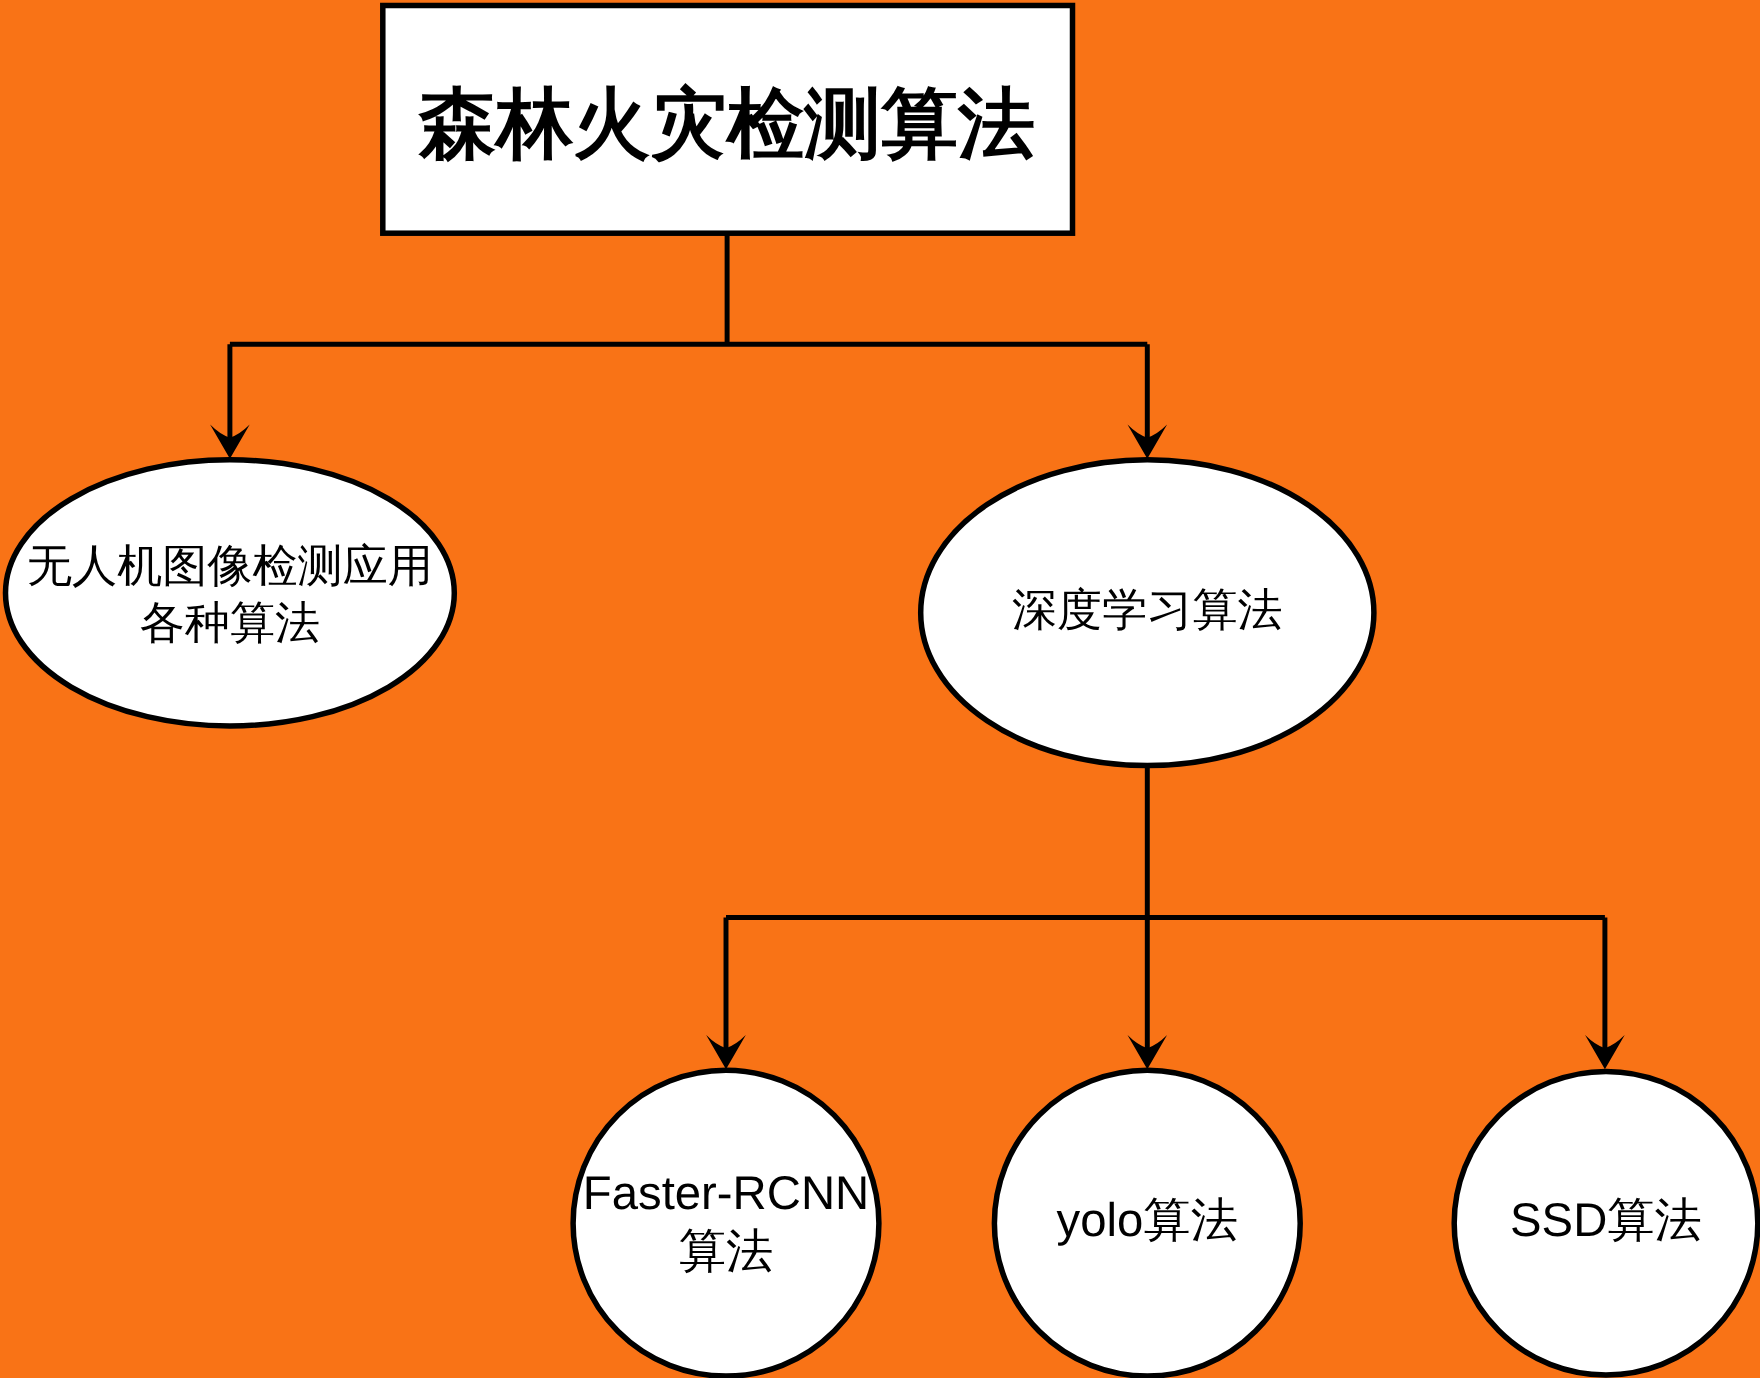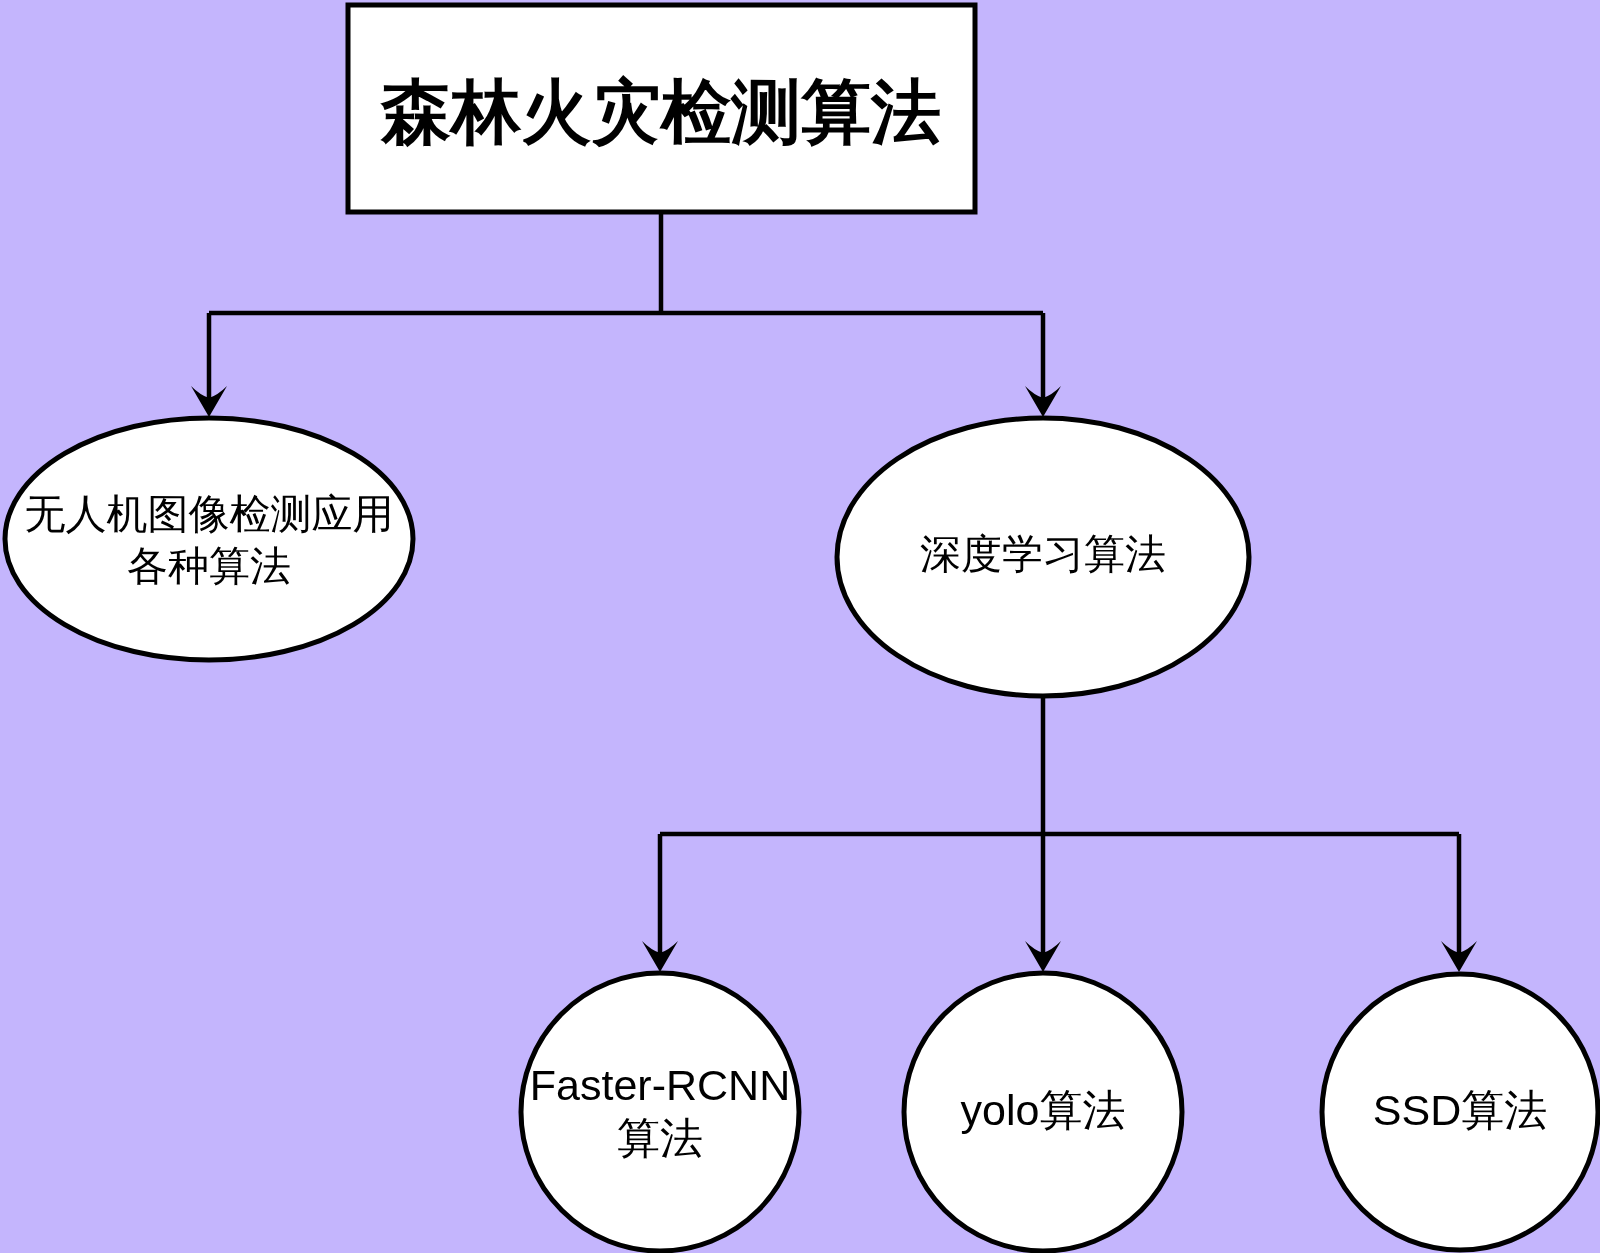--- a/index.html
+++ b/index.html
@@ -5,21 +5,21 @@
   html, body {
     margin: 0;
     padding: 0;
     background: #ffffff;
     font-family: "Liberation Sans", "DejaVu Sans", sans-serif;
   }
   .canvas {
     position: relative;
     width: 1600px;
     height: 1253px;
-    background: #c4b5fd;
+    background: #f97316;
     overflow: hidden;
   }
   svg { display: block; }
   .shape {
     fill: #ffffff;
     stroke: #000000;
   }
   .edge {
     fill: none;
     stroke: #000000;

